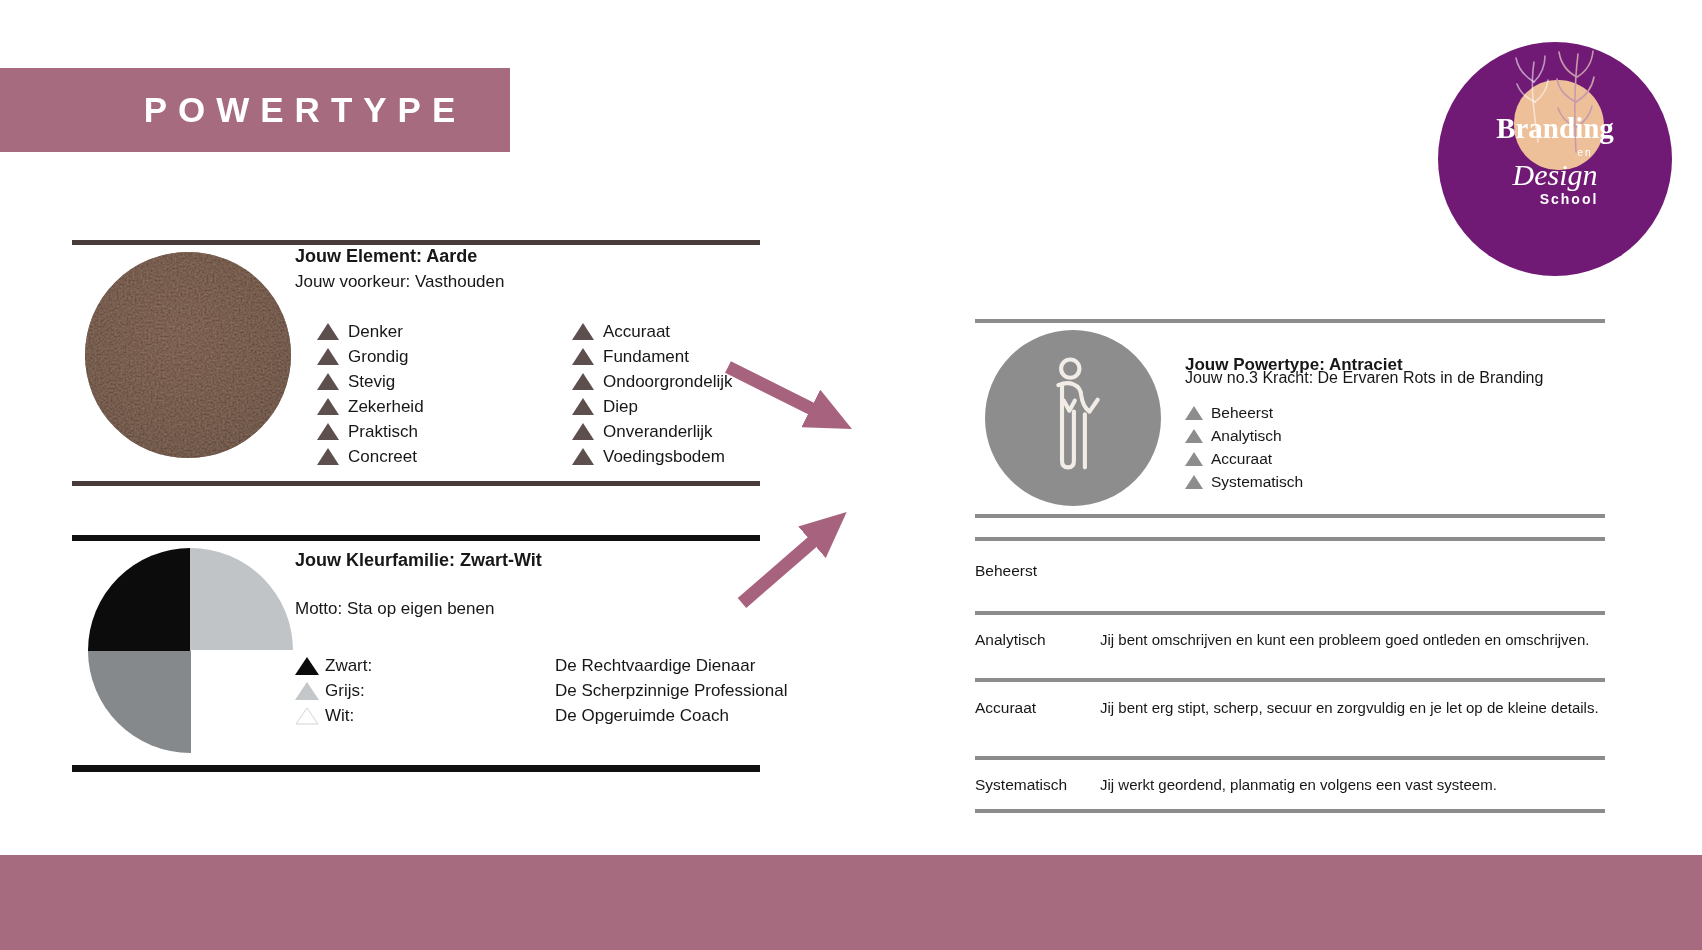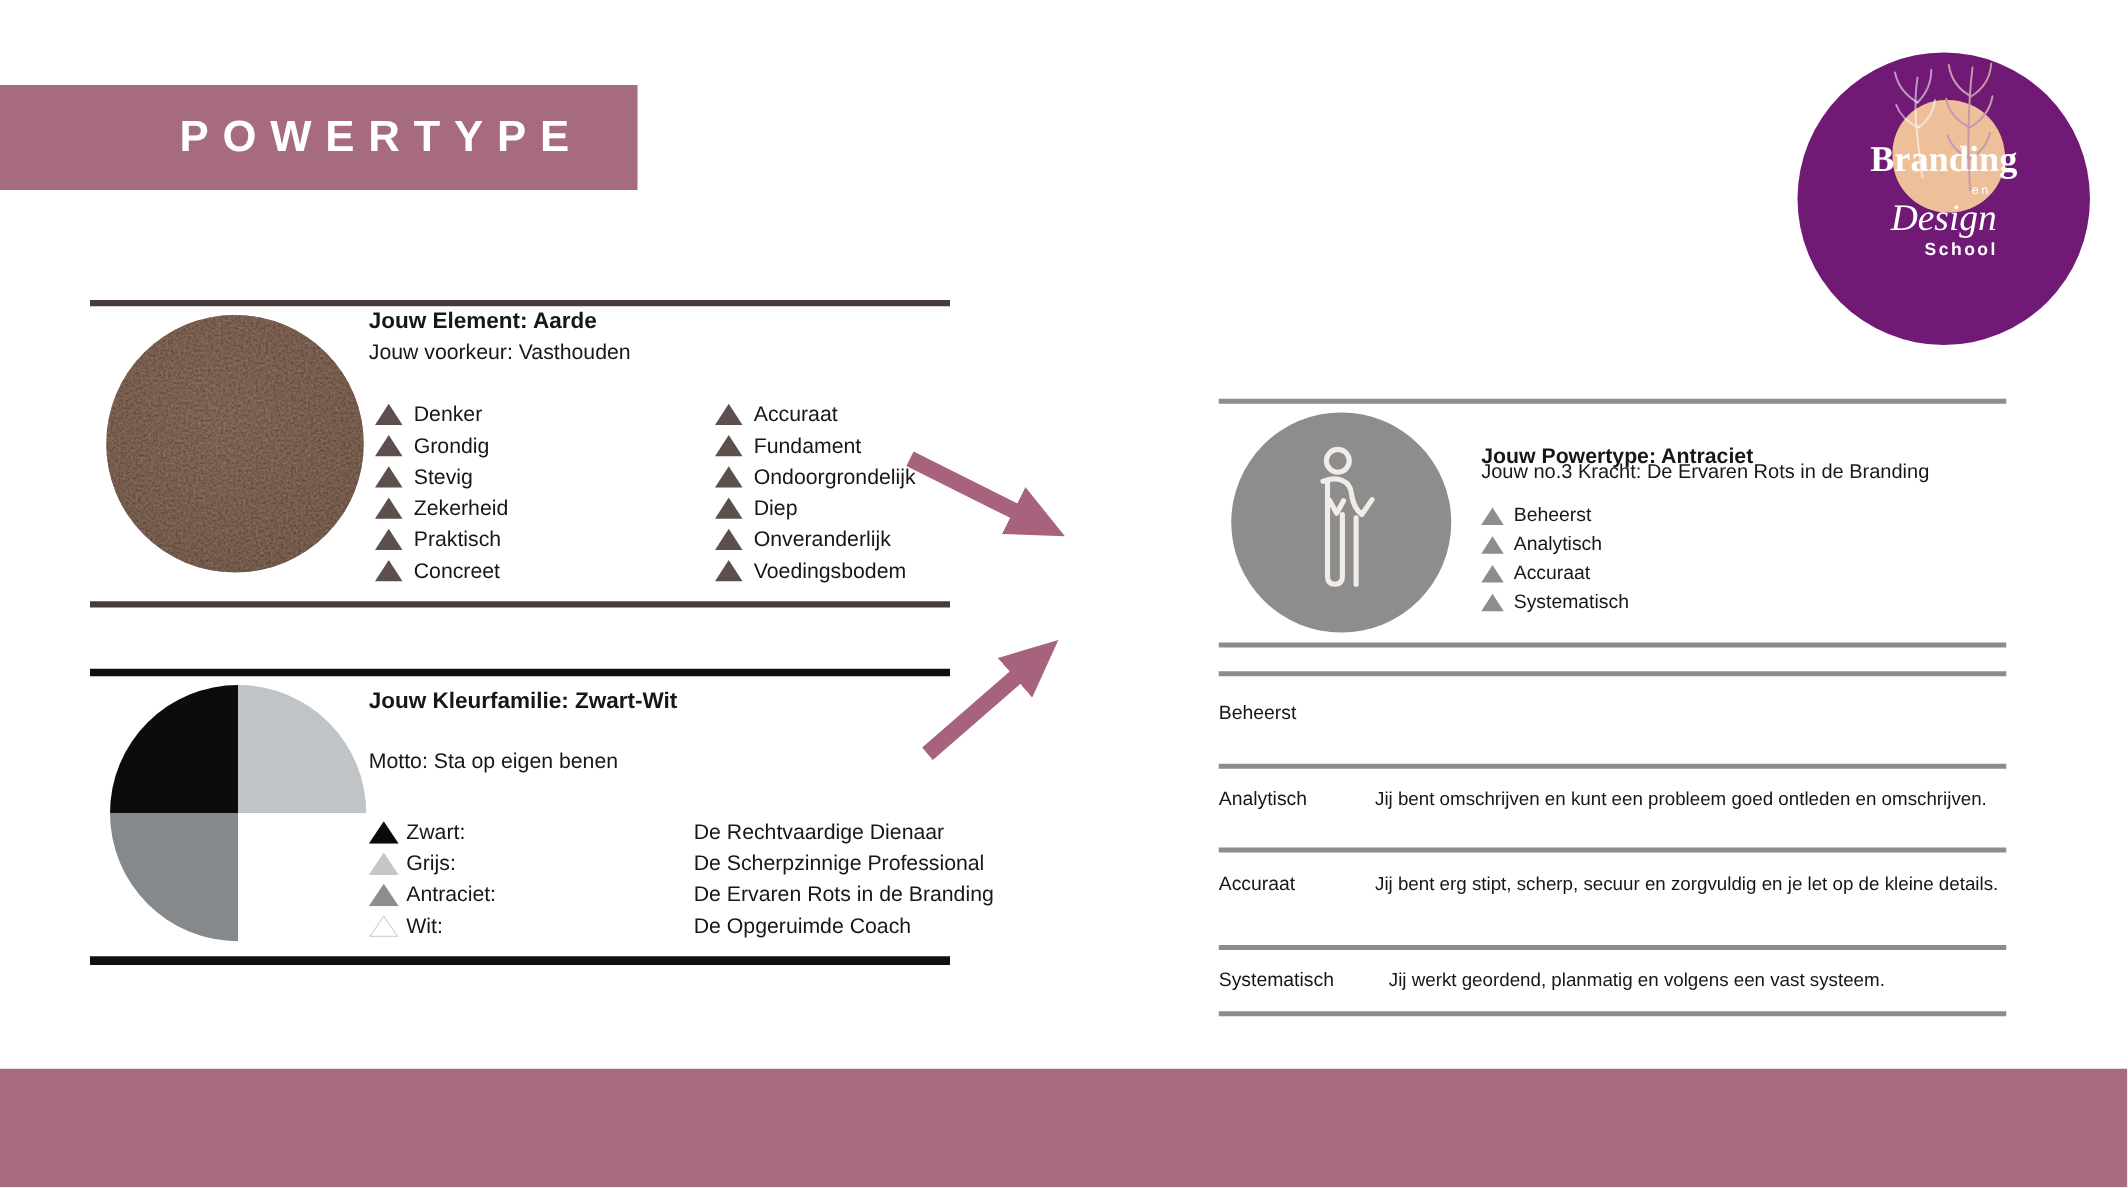--- a/index.html
+++ b/index.html
@@ -116,21 +116,21 @@
       <g clip-path="url(#soilclip)">
         <rect width="206" height="206" fill="url(#soilgrad)"></rect>
         <rect width="206" height="206" filter="url(#soilnoise)" opacity="0.6"></rect>
       </g>
     </svg>
   </div>
 
   <div class="abs blk-head" style="left:295px;top:246px;">Jouw Element: Aarde</div>
   <div class="abs blk-sub" style="left:295px;top:272px;">Jouw voorkeur: Vasthouden</div>
 
-  <div class="abs trait-list" style="left:300px;top:319px;">
+  <div class="abs trait-list" style="left:317px;top:319px;">
     <div class="row">
         <span class="tri tri-brown"></span>
         <span>Denker</span>
       </div>
     <div class="row">
         <span class="tri tri-brown"></span>
         <span>Grondig</span>
       </div>
     <div class="row">
         <span class="tri tri-brown"></span>
@@ -192,27 +192,20 @@
         </svg>
       <span class="klabel">Zwart:</span>
       <span class="karch">De Rechtvaardige Dienaar</span>
     </div>
     <div class="krow">
       <svg class="ktri" viewBox="0 0 24 18">
           <polygon points="12,0 24,18 0,18" fill="#c3c7c9"></polygon>
         </svg>
       <span class="klabel">Grijs:</span>
       <span class="karch">De Scherpzinnige Professional</span>
-    </div>
-    <div class="krow">
-      <svg class="ktri" viewBox="0 0 24 18">
-          <polygon points="12,0 24,18 0,18" fill="#8a8e91"></polygon>
-        </svg>
-      <span class="klabel">Antraciet:</span>
-      <span class="karch">De Ervaren Rots in de Branding</span>
     </div>
     <div class="krow">
       <svg class="ktri" viewBox="0 0 24 18">
           <polygon points="12,1 23,17 1,17" fill="#ffffff" stroke="#d4d4d4" stroke-width="1"></polygon>
         </svg>
       <span class="klabel">Wit:</span>
       <span class="karch">De Opgeruimde Coach</span>
     </div>
   </div>
 
@@ -270,16 +263,16 @@
 
   <div class="abs term" style="left:975px;top:631px;">Analytisch</div>
   <div class="abs desc" style="left:1100px;top:629px;">Jij bent omschrijven en kunt een probleem goed ontleden en omschrijven.</div>
   <div class="abs rule-gray" style="left:975px;top:678px;width:630px;height:4px;"></div>
 
   <div class="abs term" style="left:975px;top:699px;">Accuraat</div>
   <div class="abs desc" style="left:1100px;top:697px;">Jij bent erg stipt, scherp, secuur en zorgvuldig en je let op de kleine details.</div>
   <div class="abs rule-gray" style="left:975px;top:756px;width:630px;height:4px;"></div>
 
   <div class="abs term" style="left:975px;top:776px;">Systematisch</div>
-  <div class="abs desc" style="left:1100px;top:774px;margin-left:11px;">Jij werkt geordend, planmatig en volgens een vast systeem.</div>
+  <div class="abs desc" style="left:1100px;top:774px;">Jij werkt geordend, planmatig en volgens een vast systeem.</div>
   <div class="abs rule-gray" style="left:975px;top:809px;width:630px;height:4px;"></div>
 
 </div>
 
 </body></html>

